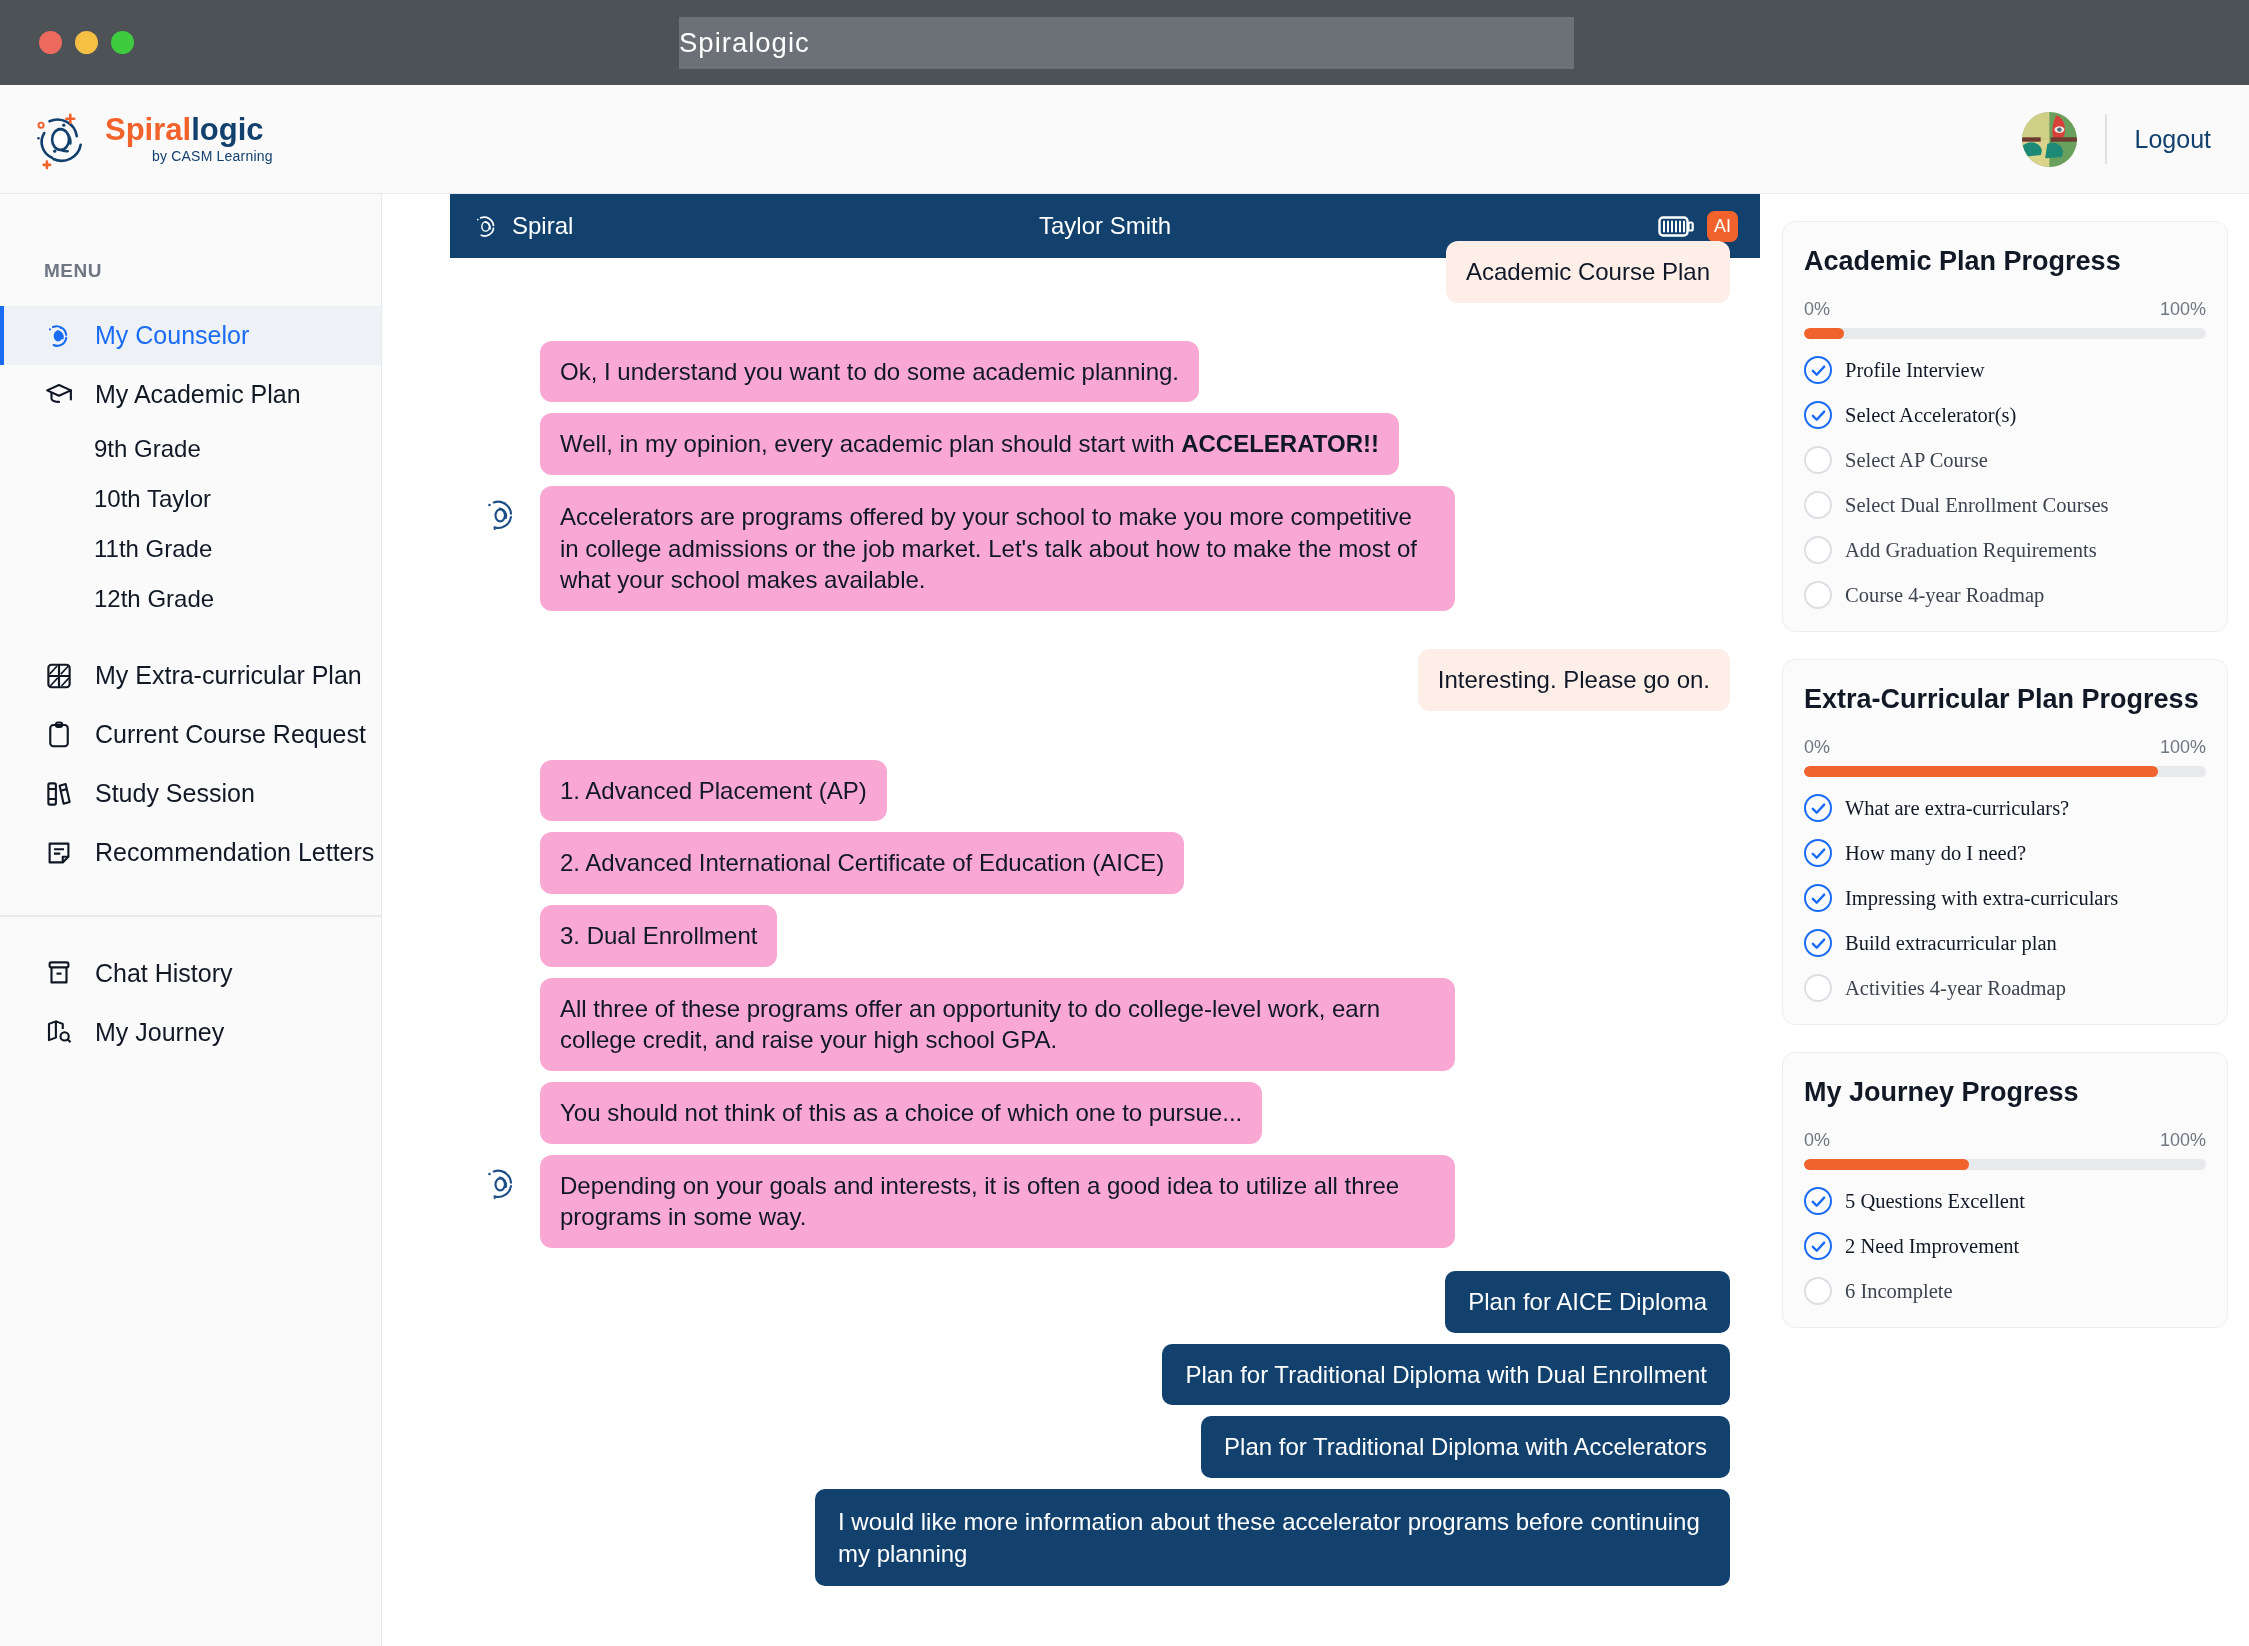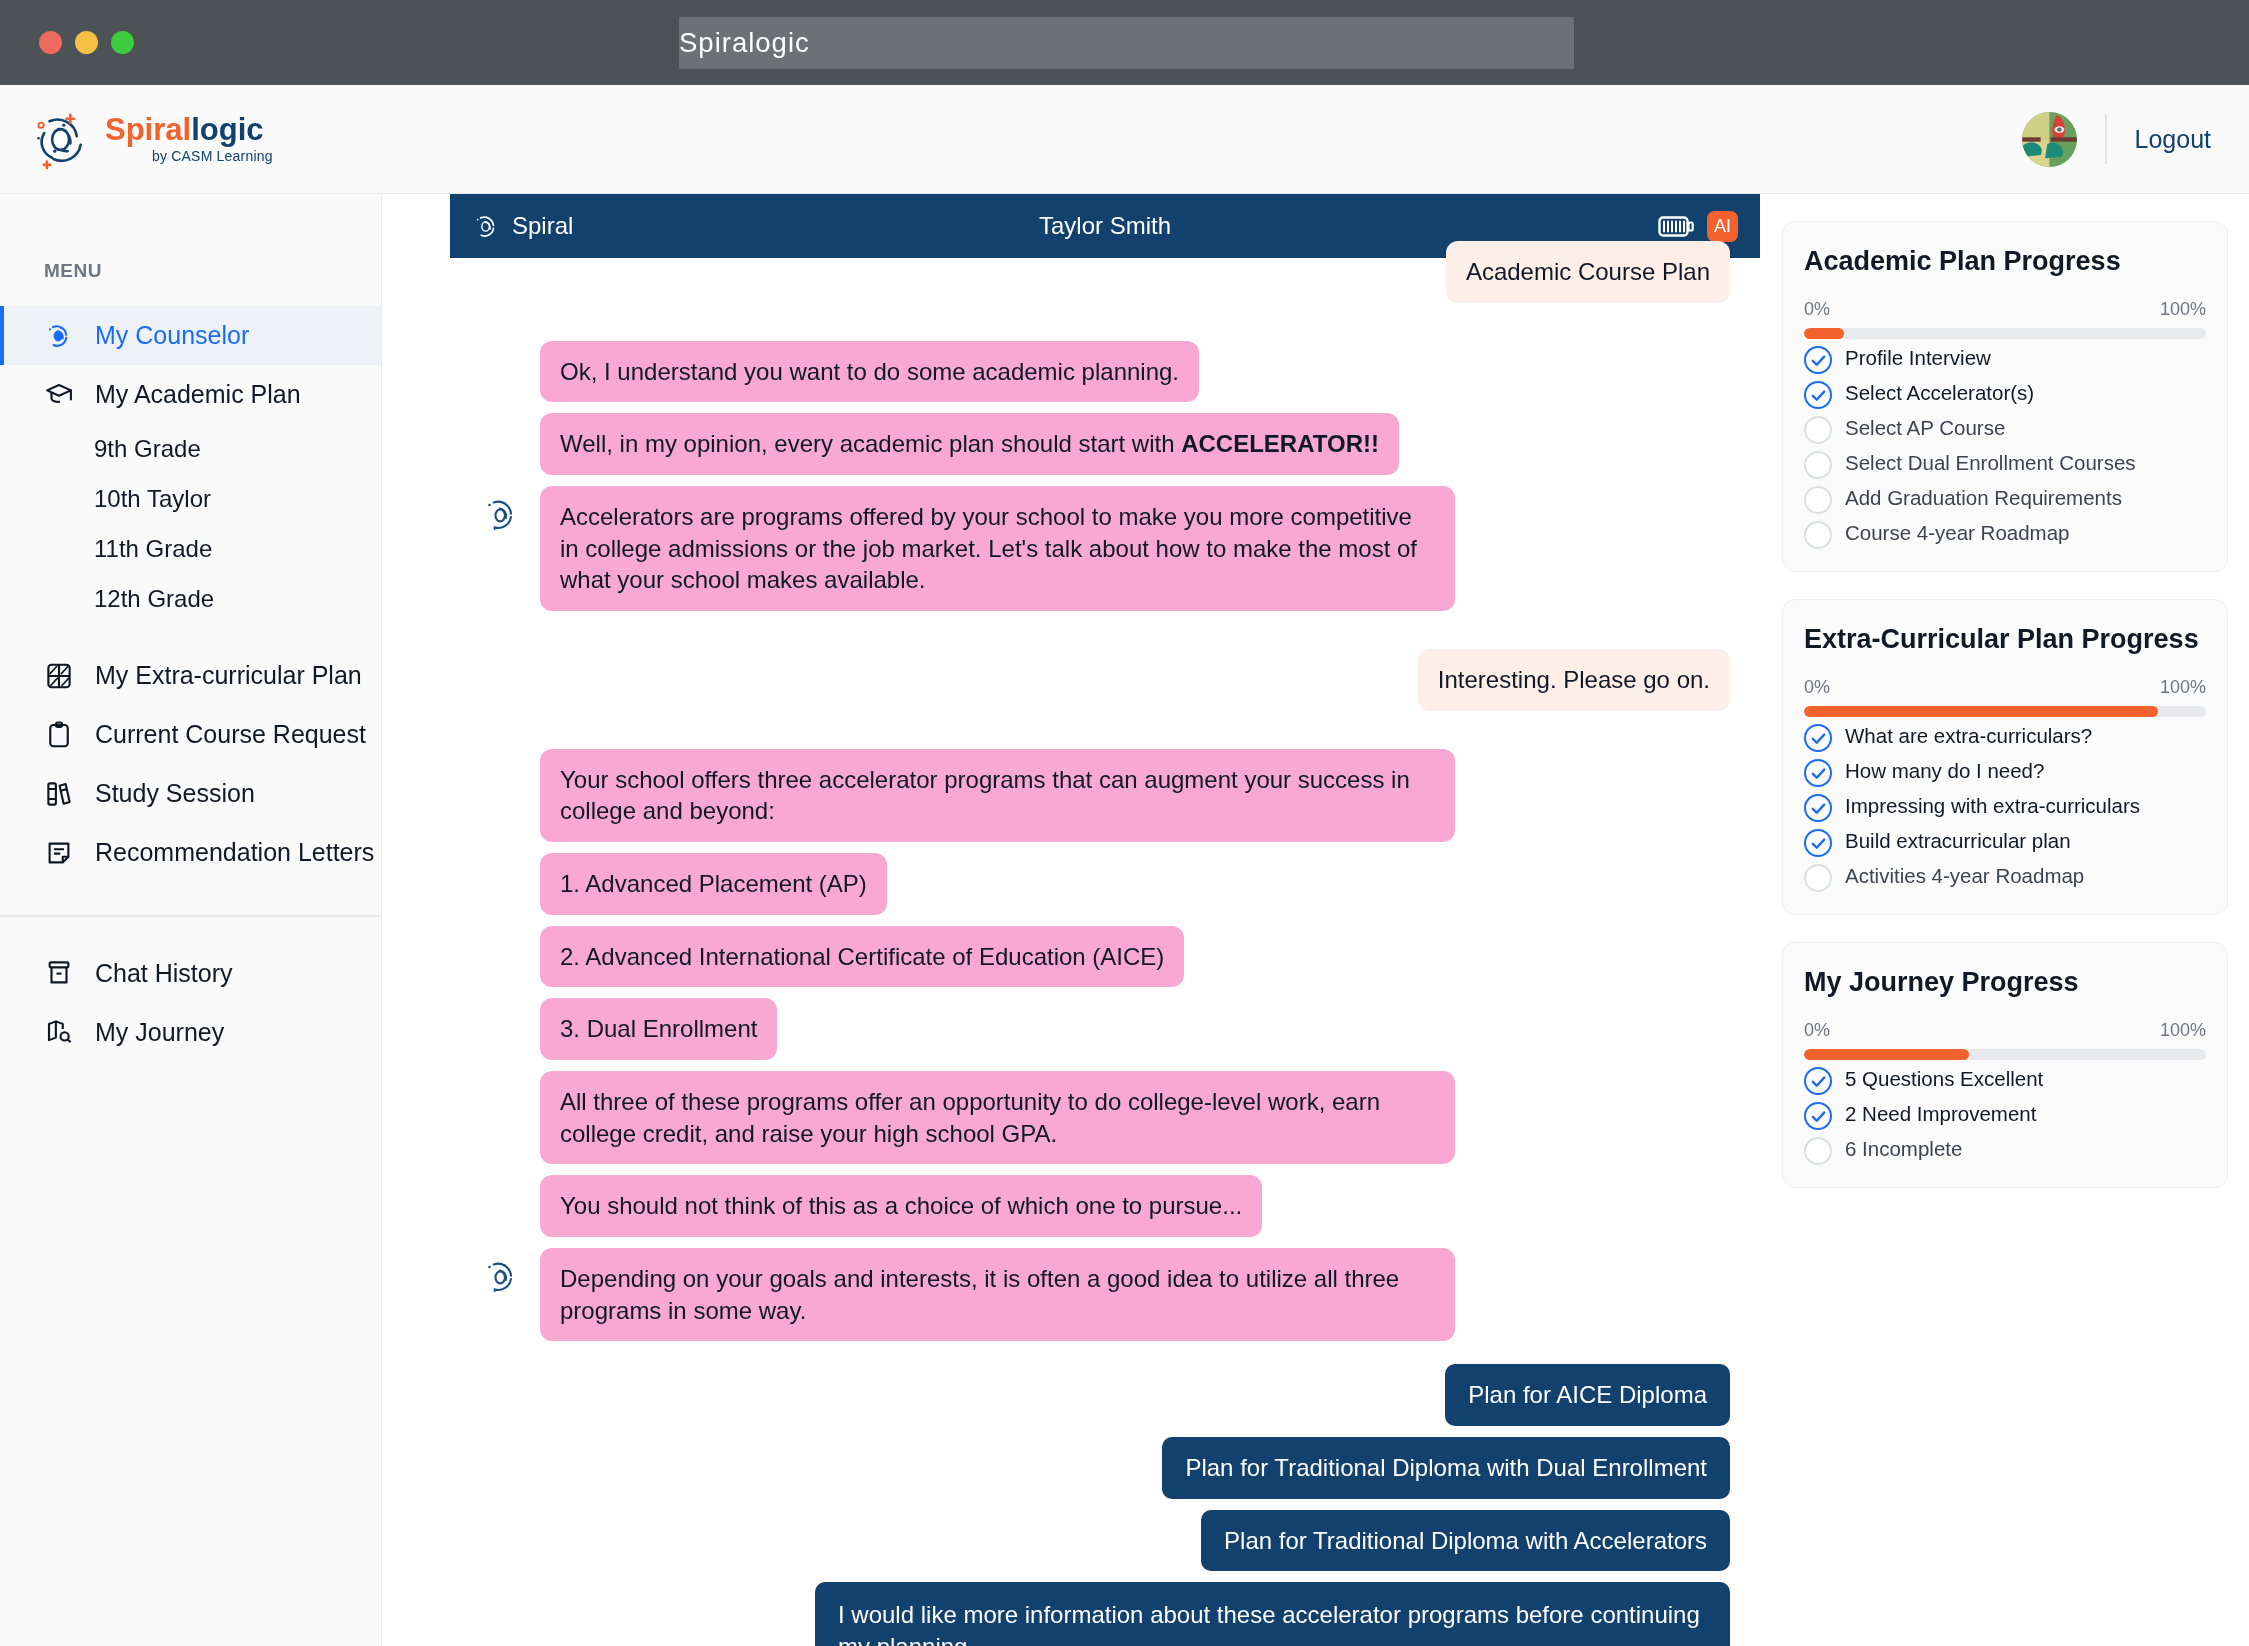--- a/index.html
+++ b/index.html
@@ -173,21 +173,21 @@
   .card-title { font-size: 27px; font-weight: 700; color: #111927; }
   .pct-row {
     display: flex; justify-content: space-between;
     font-size: 18px; color: #6f7782; margin-top: 22px;
   }
   .track {
     height: 11px; background: #e7e9ec; border-radius: 5.5px;
     margin-top: 8px; overflow: hidden;
   }
   .fill { height: 100%; background: #f2622c; border-radius: 5.5px; }
-  .task { display: flex; margin-top: 7px; }
+  .task { display: flex; align-items: center; margin-top: 17px; font-family: Liberation Serif, serif; }
   .task:first-of-type { margin-top: 24px; }
   .check {
     width: 28px; height: 28px; flex: 0 0 28px; border-radius: 50%;
     margin-right: 13px; display: flex; align-items: center; justify-content: center;
   }
   .check.done { border: 2.5px solid #1a6cf5; }
   .check.done svg { width: 17px; height: 17px; }
   .check.todo { border: 2px solid #dcdfe4; background: #ffffff; }
   .task-label { font-size: 20.5px; color: #111927; }
   .task-label.muted { color: #3d4450; }
@@ -449,24 +449,20 @@
       </div>
 
       <div class="gap-l"></div>
 
       <div class="msg-row right">
         <div class="bubble user">Interesting. Please go on.</div>
       </div>
 
       <div class="gap-l"></div>
 
-      <div class="msg-row left">
-        <div class="bot-avatar spacer"></div>
-        <div class="bubble bot" style="max-width:915px">Your school offers three accelerator programs that can augment your success in college and beyond:</div>
-      </div>
 
       <div class="gap-s"></div>
 
       <div class="msg-row left">
         <div class="bot-avatar spacer"></div>
         <div class="bubble bot">1. Advanced Placement (AP)</div>
       </div>
 
       <div class="gap-s"></div>
 

